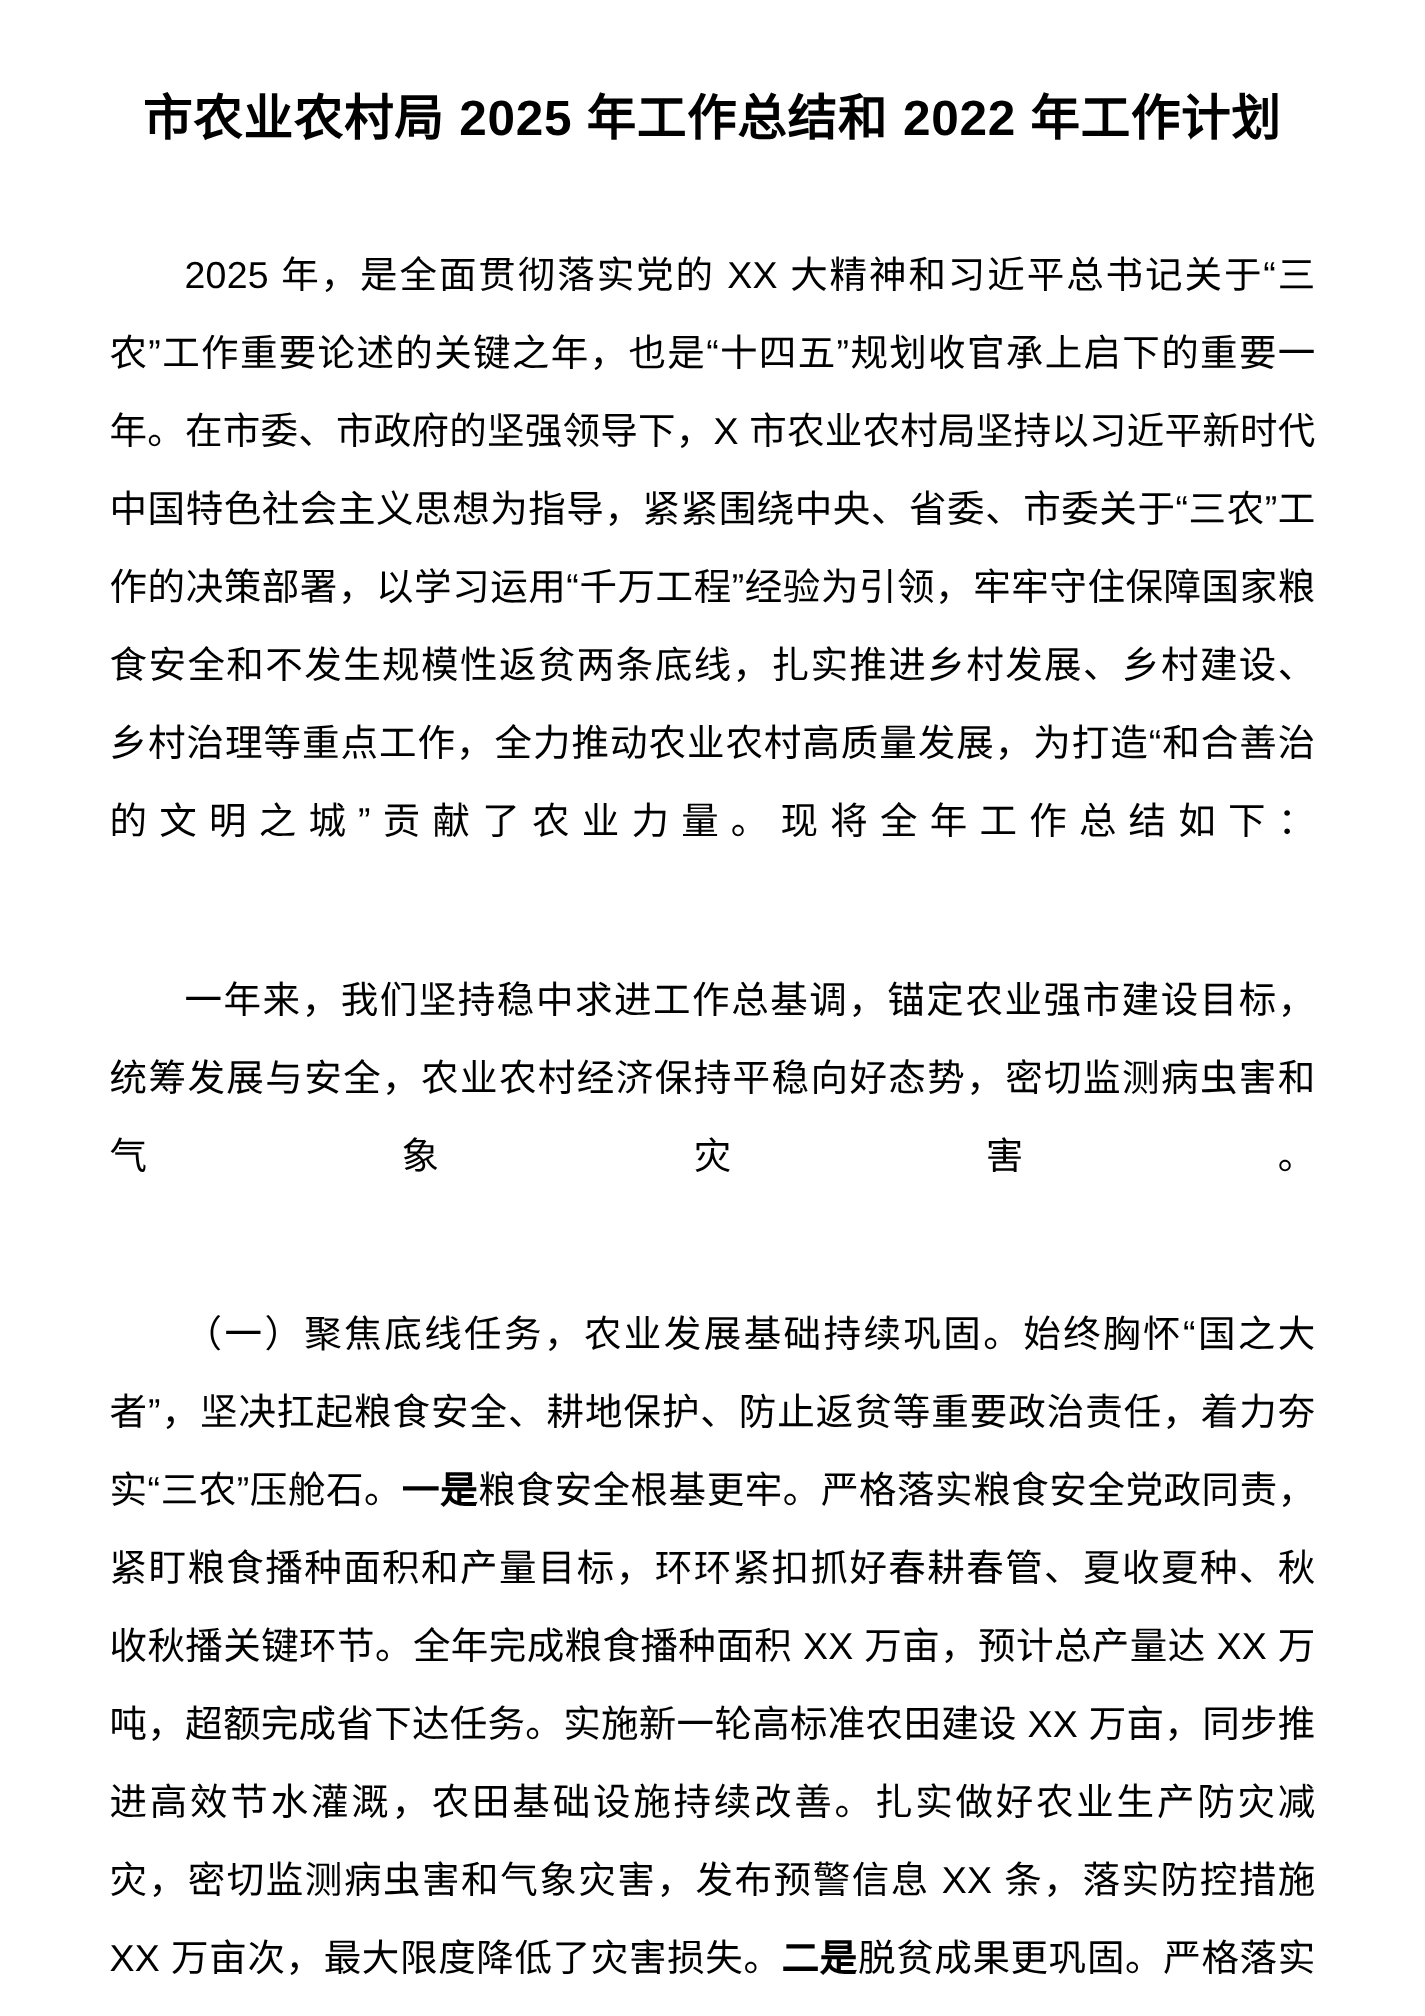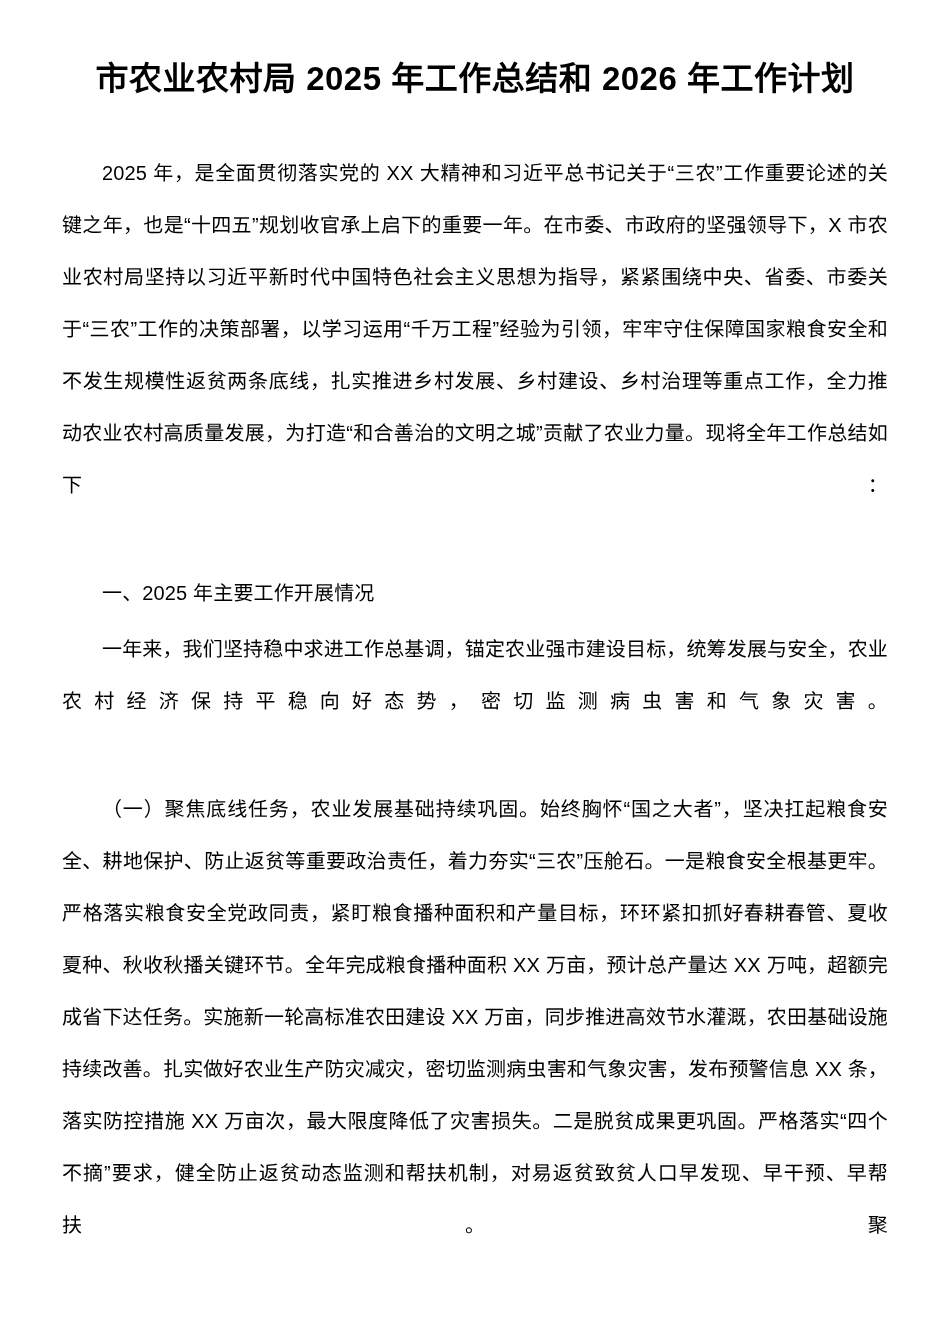--- a/index.html
+++ b/index.html
@@ -32,56 +32,55 @@
     font-weight: 700;
     line-height: 1.25;
     letter-spacing: 0.5px;
     text-align: center;
     margin: 0;
     padding-top: 58px;
     padding-bottom: 0;
     white-space: nowrap;
   }
   .para {
-    font-size: 20px;
+    font-size: 25px;
     line-height: 52px;
     text-align: justify;
     text-justify: inter-ideograph;
-    margin: 4px;
+    margin: 15px;
     letter-spacing: 0.15px;
   }
   .para.indent {
     text-indent: 2em;
   }
   .gap-after-title {
     height: 44px;
   }
   .bold {
-    font-weight: 400;
+    font-weight: 700;
   }
   
   .para::after {
     content: "";
     display: inline-block;
     width: 100%;
   }
   .para.nojustify::after { display: none; }
 </style>
 </head>
 <body>
 
 <div class="page">
   <div class="doc-body">
 
-    <h1 class="doc-title">市农业农村局 2025 年工作总结和 2026 年工作计划</h1>
+    <h1 class="doc-title">市农业农村局 2025 年工作总结和 2022 年工作计划</h1>
 
     <div class="gap-after-title"></div>
 
     <p class="para indent">2025 年，是全面贯彻落实党的 XX 大精神和习近平总书记关于“三农”工作重要论述的关键之年，也是“十四五”规划收官承上启下的重要一年。在市委、市政府的坚强领导下，X 市农业农村局坚持以习近平新时代中国特色社会主义思想为指导，紧紧围绕中央、省委、市委关于“三农”工作的决策部署，以学习运用“千万工程”经验为引领，牢牢守住保障国家粮食安全和不发生规模性返贫两条底线，扎实推进乡村发展、乡村建设、乡村治理等重点工作，全力推动农业农村高质量发展，为打造“和合善治的文明之城”贡献了农业力量。现将全年工作总结如下：</p>
 
-    <p class="para indent nojustify">一、2025 年主要工作开展情况</p>
 
     <p class="para indent">一年来，我们坚持稳中求进工作总基调，锚定农业强市建设目标，统筹发展与安全，农业农村经济保持平稳向好态势，密切监测病虫害和气象灾害。</p>
 
     <p class="para indent"><span>（一）聚焦底线任务，农业发展基础持续巩固。始终胸怀“国之大者”，坚决扛起粮食安全、耕地保护、防止返贫等重要政治责任，着力夯实“三农”压舱石。</span><span class="bold">一是</span><span>粮食安全根基更牢。严格落实粮食安全党政同责，紧盯粮食播种面积和产量目标，环环紧扣抓好春耕春管、夏收夏种、秋收秋播关键环节。全年完成粮食播种面积 XX 万亩，预计总产量达 XX 万吨，超额完成省下达任务。实施新一轮高标准农田建设 XX 万亩，同步推进高效节水灌溉，农田基础设施持续改善。扎实做好农业生产防灾减灾，密切监测病虫害和气象灾害，发布预警信息 XX 条，落实防控措施 XX 万亩次，最大限度降低了灾害损失。</span><span class="bold">二是</span><span>脱贫成果更巩固。严格落实“四个不摘”要求，健全防止返贫动态监测和帮扶机制，对易返贫致贫人口早发现、早干预、早帮扶。聚</span></p>
 
   </div>
 </div>
 
 </body></html>

